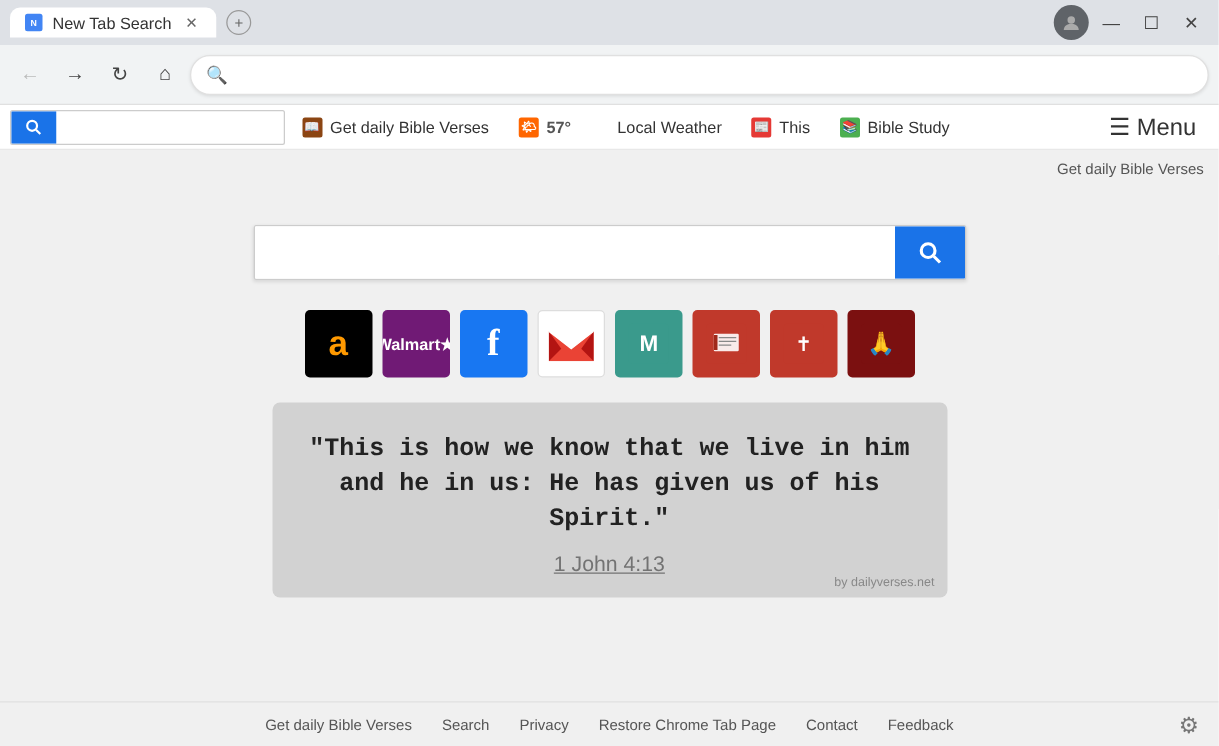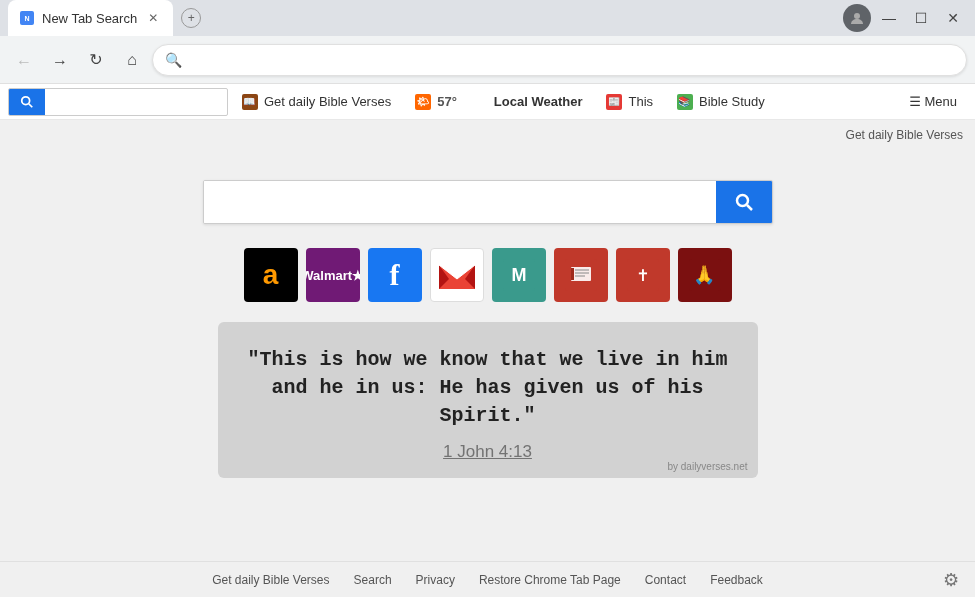--- a/index.html
+++ b/index.html
@@ -13,21 +13,21 @@
       background: #dee1e6;
       height: 36px;
       display: flex;
       align-items: center;
       padding: 0 8px;
       gap: 4px;
     }
     .tab {
       background: #fff;
       border-radius: 8px 8px 0 0;
-      height: 37px;
+      height: 24px;
       display: flex;
       align-items: center;
       padding: 0 12px;
       gap: 8px;
       min-width: 160px;
       font-size: 13px;
       color: #333;
     }
     .tab-favicon {
       width: 14px; height: 14px;
@@ -129,21 +129,21 @@
     .bi-weather { background: #ff6600; color: #fff; }
     .bi-news { background: #e53935; color: #fff; }
     .bi-study { background: #4caf50; color: #fff; }
     .weather-temp { color: #555; font-weight: bold; }
     .menu-btn {
       margin-left: auto;
       display: flex; align-items: center; gap: 6px;
       padding: 4px 10px;
       border-radius: 4px;
       cursor: pointer;
-      font-size: 13px;
+      font-size: 19px;
       color: #333;
     }
 
     
     .newtab-topbar {
       background: #fff;
       height: 36px;
       display: flex;
       align-items: center;
       padding: 0 8px;
@@ -371,21 +371,21 @@
       </div>
     </div>
 
     <div class="bookmark-item">
       <span class="bookmark-icon bi-bible">📖</span>
       <span>Get daily Bible Verses</span>
     </div>
     <div class="bookmark-item">
       <span class="bookmark-icon bi-weather">🌤</span>
       <span class="weather-temp">57°</span>
-      <span style="font-weight:bold;padding-left:31px;">Local Weather</span>
+      <span style="font-weight:normal;padding-left:31px;">Local Weather</span>
     </div>
     <div class="bookmark-item">
       <span class="bookmark-icon bi-news">📰</span>
       <span>This</span>
     </div>
     <div class="bookmark-item">
       <span class="bookmark-icon bi-study">📚</span>
       <span>Bible Study</span>
     </div>
 

